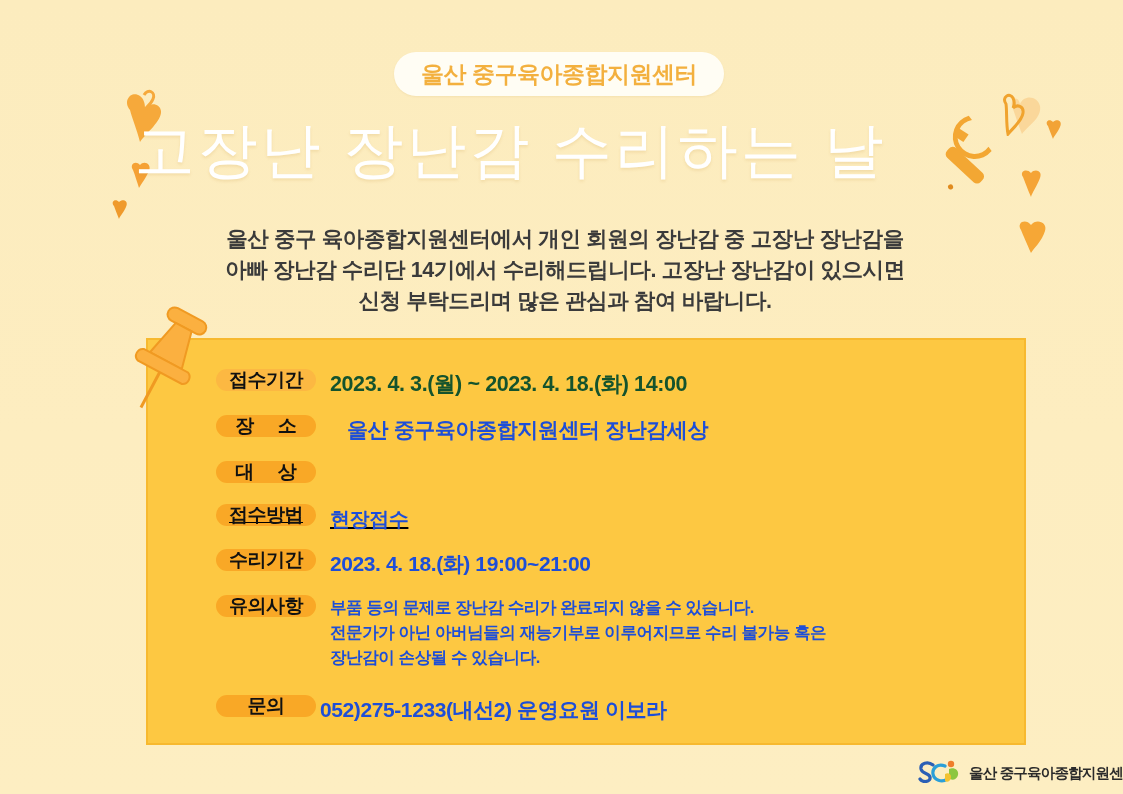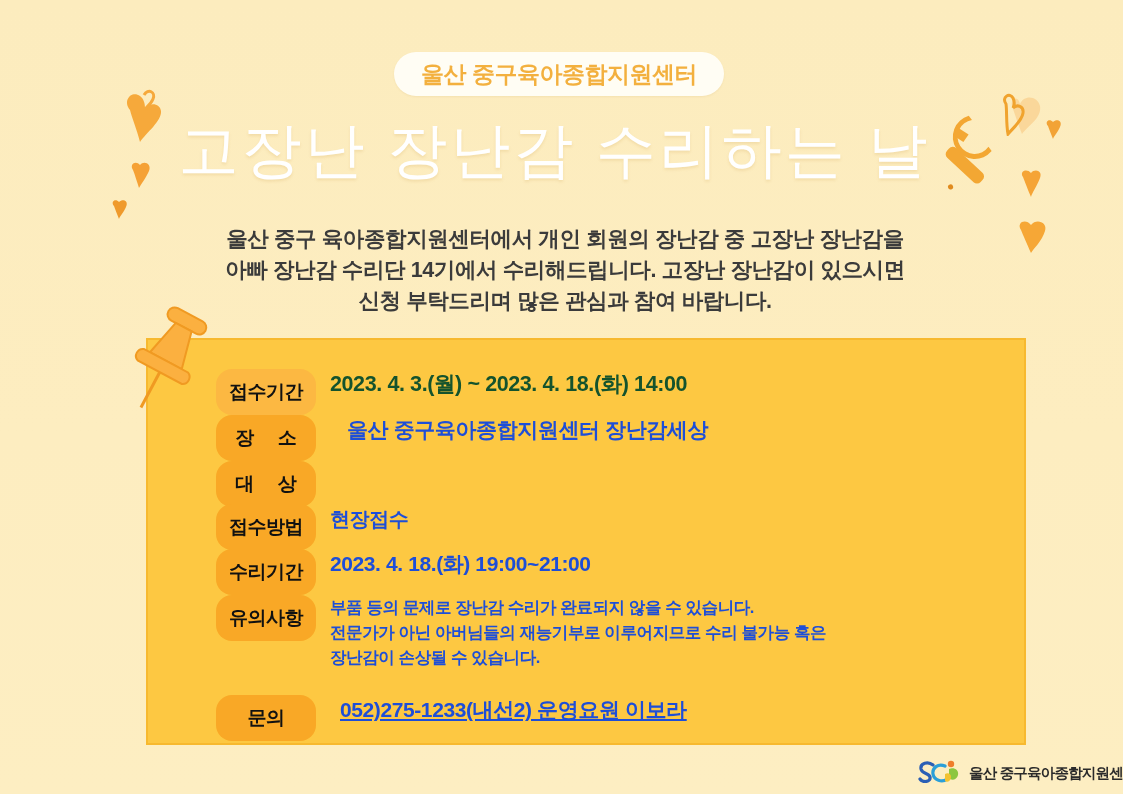--- a/index.html
+++ b/index.html
@@ -53,21 +53,20 @@
   
   .title-row {
     position: absolute;
     left: 0;
     top: 108px;
     width: 1021px;
     height: 86px;
     display: flex;
     align-items: center;
     justify-content: center;
-    margin-left: 44px;
   }
   .title-text {
     color: #ffffff;
     font-size: 60px;
     font-weight: normal;
     letter-spacing: 3px;
     white-space: nowrap;
     text-shadow: 0 2px 3px rgba(200,150,60,0.18);
   }
   .wrench {
@@ -123,21 +122,21 @@
     width: 880px;
   }
   .row {
     position: absolute;
     display: flex;
     align-items: flex-start;
   }
   .pill {
     width: 100px;
     min-width: 100px;
-    height: 46px;
+    height: 22px;
     border-radius: 16px;
     background: #f9a826;
     display: flex;
     align-items: center;
     justify-content: center;
     color: #111111;
     font-size: 19px;
     font-weight: bold;
     letter-spacing: -0.5px;
     box-sizing: border-box;
@@ -273,42 +272,42 @@
 
       <div class="row" style="left:68px; top:75px;gap:17px;">
         <span class="pill sp">장 소</span>
         <span class="value big">울산 중구육아종합지원센터 장난감세상</span>
       </div>
 
       <div class="row" style="left:68px; top:121px;flex-direction:column;">
         <span class="pill sp">대 상</span>
       </div>
 
-      <div class="row" style="left:68px; top:164px;">
+      <div class="row" style="left:68px; top:164px;text-decoration:underline;">
         <span class="pill">접수방법</span>
         <span class="value mid">현장접수</span>
       </div>
 
       <div class="row" style="left:68px; top:209px;">
         <span class="pill">수리기간</span>
         <span class="value big">2023. 4. 18.(화) 19:00~21:00</span>
       </div>
 
       <div class="row" style="left:68px; top:255px;">
         <span class="pill">유의사항</span>
         <span class="value small">
           <div>부품 등의 문제로 장난감 수리가 완료되지 않을 수 있습니다.</div>
           <div>전문가가 아닌 아버님들의 재능기부로 이루어지므로 수리 불가능 혹은</div>
           <div>장난감이 손상될 수 있습니다.</div>
         </span>
       </div>
 
       <div class="row" style="left:68px; top:355px;">
         <span class="pill">문의</span>
-        <span class="value big" style="margin-left:24px;text-decoration:underline;">052)275-1233(내선2) 운영요원 이보라</span>
+        <span class="value big" style="margin-left:4px;">052)275-1233(내선2) 운영요원 이보라</span>
       </div>
 
     </div>
   </div>
 
   <div class="footer-logo">
     <span class="footer-logo-mark">
       <svg width="44" height="26" viewBox="0 0 44 26">
         <path d="M15 5 C10 1, 2 3, 3 9 C4 14, 11 13, 12 17 C13 22, 5 23, 2 19" fill="none" stroke="#2b5fb5" stroke-width="3.2" stroke-linecap="round"></path>
         <path d="M27 6 C20 3, 14 8, 15 14 C16 20, 24 23, 29 19" fill="none" stroke="#2b9fd8" stroke-width="3.2" stroke-linecap="round"></path>

